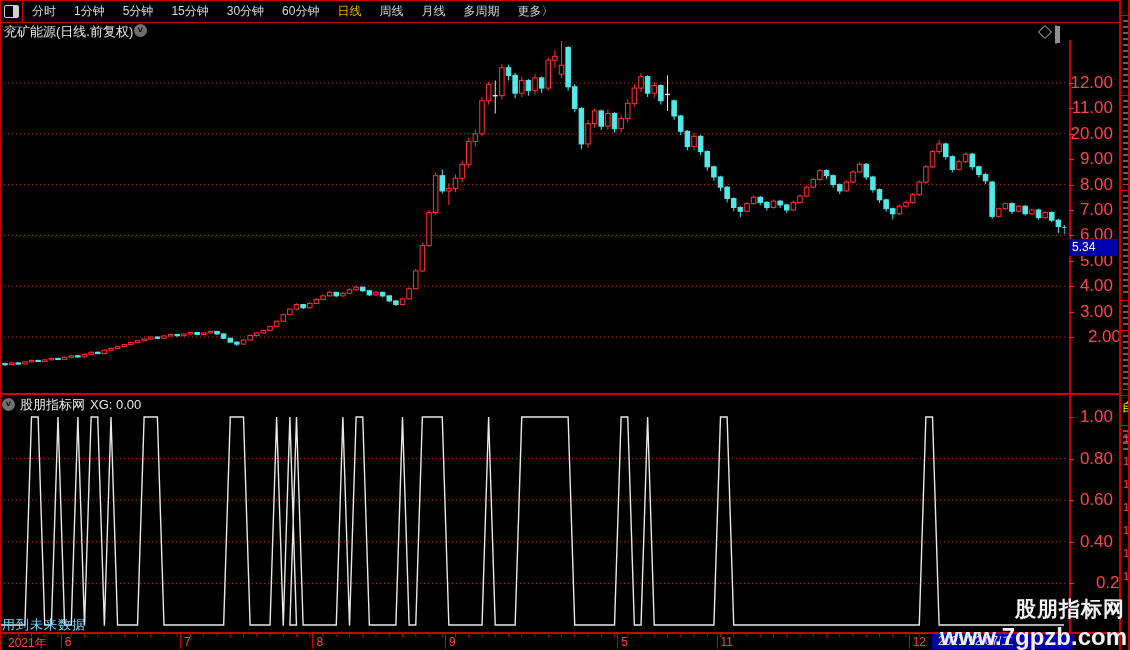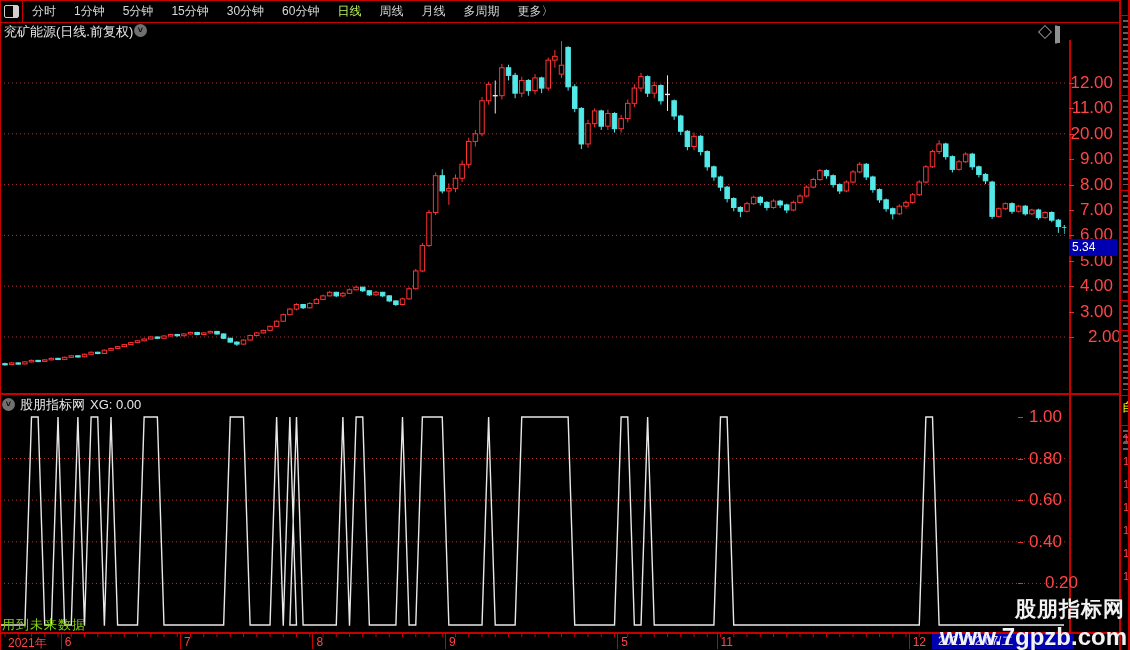--- a/index.html
+++ b/index.html
@@ -6,21 +6,21 @@
   .screen{position:relative;width:1130px;height:650px;background:#000;overflow:hidden;
           font-family:"Liberation Sans","DejaVu Sans",sans-serif;color:#ddd;}
   .abs{position:absolute;}
   
   .toolbar{left:0;top:0;width:1127px;height:21px;border:1px solid #c80000;display:flex;align-items:center;background:#000;}
   .tb-icon{width:21px;height:21px;border-right:1px solid #c80000;display:flex;align-items:center;justify-content:center;flex:0 0 auto;}
   .tb-icon .glyph{width:13px;height:11px;border:1px solid #d0d0d0;border-radius:2px;position:relative;}
   .tb-icon .glyph:after{content:"";position:absolute;right:0;top:0;width:5px;height:100%;background:#d0d0d0;}
   .nav{display:flex;align-items:center;height:100%;}
   .nav span{padding:0 9px;font-size:12px;color:#d8d8d8;line-height:21px;cursor:default;white-space:nowrap;}
-  .nav span.active{color:#bef264;}
+  .nav span.active{color:#eab308;}
   .tb-right{margin-left:auto;display:flex;height:100%;}
   .tb-right span{padding:0 10px;font-size:12px;color:#d8d8d8;line-height:21px;border-left:1px solid #c80000;white-space:nowrap;}
   .strip-btn{left:1122px;top:2px;width:7px;height:18px;background:#c80000;}
   
   .titlerow{left:0;top:23px;width:1110px;height:17px;}
   .title{left:4px;top:0;font-size:13px;color:#e8e8e8;white-space:nowrap;}
   .circ{width:13px;height:13px;border-radius:50%;background:#707070;color:#000;font-size:9px;line-height:13px;text-align:center;font-weight:bold;}
   .diamond{width:8px;height:8px;border:1px solid #909090;transform:rotate(45deg);}
   .winicon{width:11px;height:10px;border:1px solid #909090;border-radius:2px;position:relative;}
   .winicon:after{content:"";position:absolute;left:0;top:0;width:4px;height:100%;background:#909090;}
@@ -36,21 +36,21 @@
   .indval{color:#e8e8e8;}
   
   .daterow{left:0;top:633px;width:1120px;height:16px;border-top:1px solid #c80000;border-bottom:1px solid #c80000;}
   .yearlab{position:absolute;left:8px;top:1px;font-size:12px;color:#ff4545;}
   .monlab{position:absolute;top:1px;font-size:12px;color:#ff4545;}
   .monline{position:absolute;top:0;width:1px;height:15px;background:#c80000;}
   .datebox{position:absolute;left:932px;top:0;width:136px;height:15px;background:#0000b0;color:#d8d8ff;font-size:12px;line-height:15px;padding-left:6px;}
   
   .wm1{right:5px;top:595px;font-size:21px;font-weight:bold;color:#f2f2f2;letter-spacing:1px;}
   .wm2{right:3px;top:623px;font-size:24px;font-weight:bold;color:#f2f2f2;}
-  .warn{left:2px;top:616px;font-size:13px;color:#84cc16;letter-spacing:1px;}
+  .warn{left:2px;top:616px;font-size:13px;color:#7dd3fc;letter-spacing:1px;}
   
   .strip{left:1121px;top:0;width:9px;height:650px;background:#000;}
   .hatch{position:absolute;left:2px;width:5px;background:repeating-linear-gradient(180deg,#777 0 2px,transparent 2px 6px);opacity:.8;}
   .stripsep{position:absolute;left:0;width:9px;height:1px;background:#c80000;}
   .stripdigit{position:absolute;left:2px;font-size:11px;color:#ff4545;}
   .stripyellow{position:absolute;left:1px;top:399px;font-size:12px;color:#ffff00;width:9px;overflow:hidden;}
 </style>
 </head>
 <body>
 
@@ -872,21 +872,21 @@
       <div class="axlab" style="left: 0px; top: 253.8px;">5.00</div>
       <div class="tick" style="left: 0px; top: 260.8px;"></div>
       <div class="axlab" style="left: 0px; top: 279.2px;">4.00</div>
       <div class="tick" style="left: 0px; top: 286.2px;"></div>
       <div class="axlab" style="left: 0px; top: 304.6px;">3.00</div>
       <div class="tick" style="left: 0px; top: 311.6px;"></div>
       <div class="axlab" style="left: 8px; top: 330px;">2.00</div>
       <div class="tick" style="left: 0px; top: 337px;"></div>
     </div>
   <div class="bluebox" style="top:239px;">5.34</div>
-  <div class="abs" id="ind-axis" style="left:1018px;top:0;width:50px;height:644px;">
+  <div class="abs" id="ind-axis" style="left:1069px;top:0;width:50px;height:644px;">
       <div class="axlab" style="left: 0px; top: 410px;">1.00</div>
       <div class="tick" style="left: 0px; top: 417px;"></div>
       <div class="axlab" style="left: 0px; top: 451.6px;">0.80</div>
       <div class="tick" style="left: 0px; top: 458.6px;"></div>
       <div class="axlab" style="left: 0px; top: 493.2px;">0.60</div>
       <div class="tick" style="left: 0px; top: 500.2px;"></div>
       <div class="axlab" style="left: 0px; top: 534.8px;">0.40</div>
       <div class="tick" style="left: 0px; top: 541.8px;"></div>
       <div class="axlab" style="left: 0px; top: 576.4px; padding-left: 16px;">0.20</div>
       <div class="tick" style="left: 0px; top: 583.4px;"></div>

